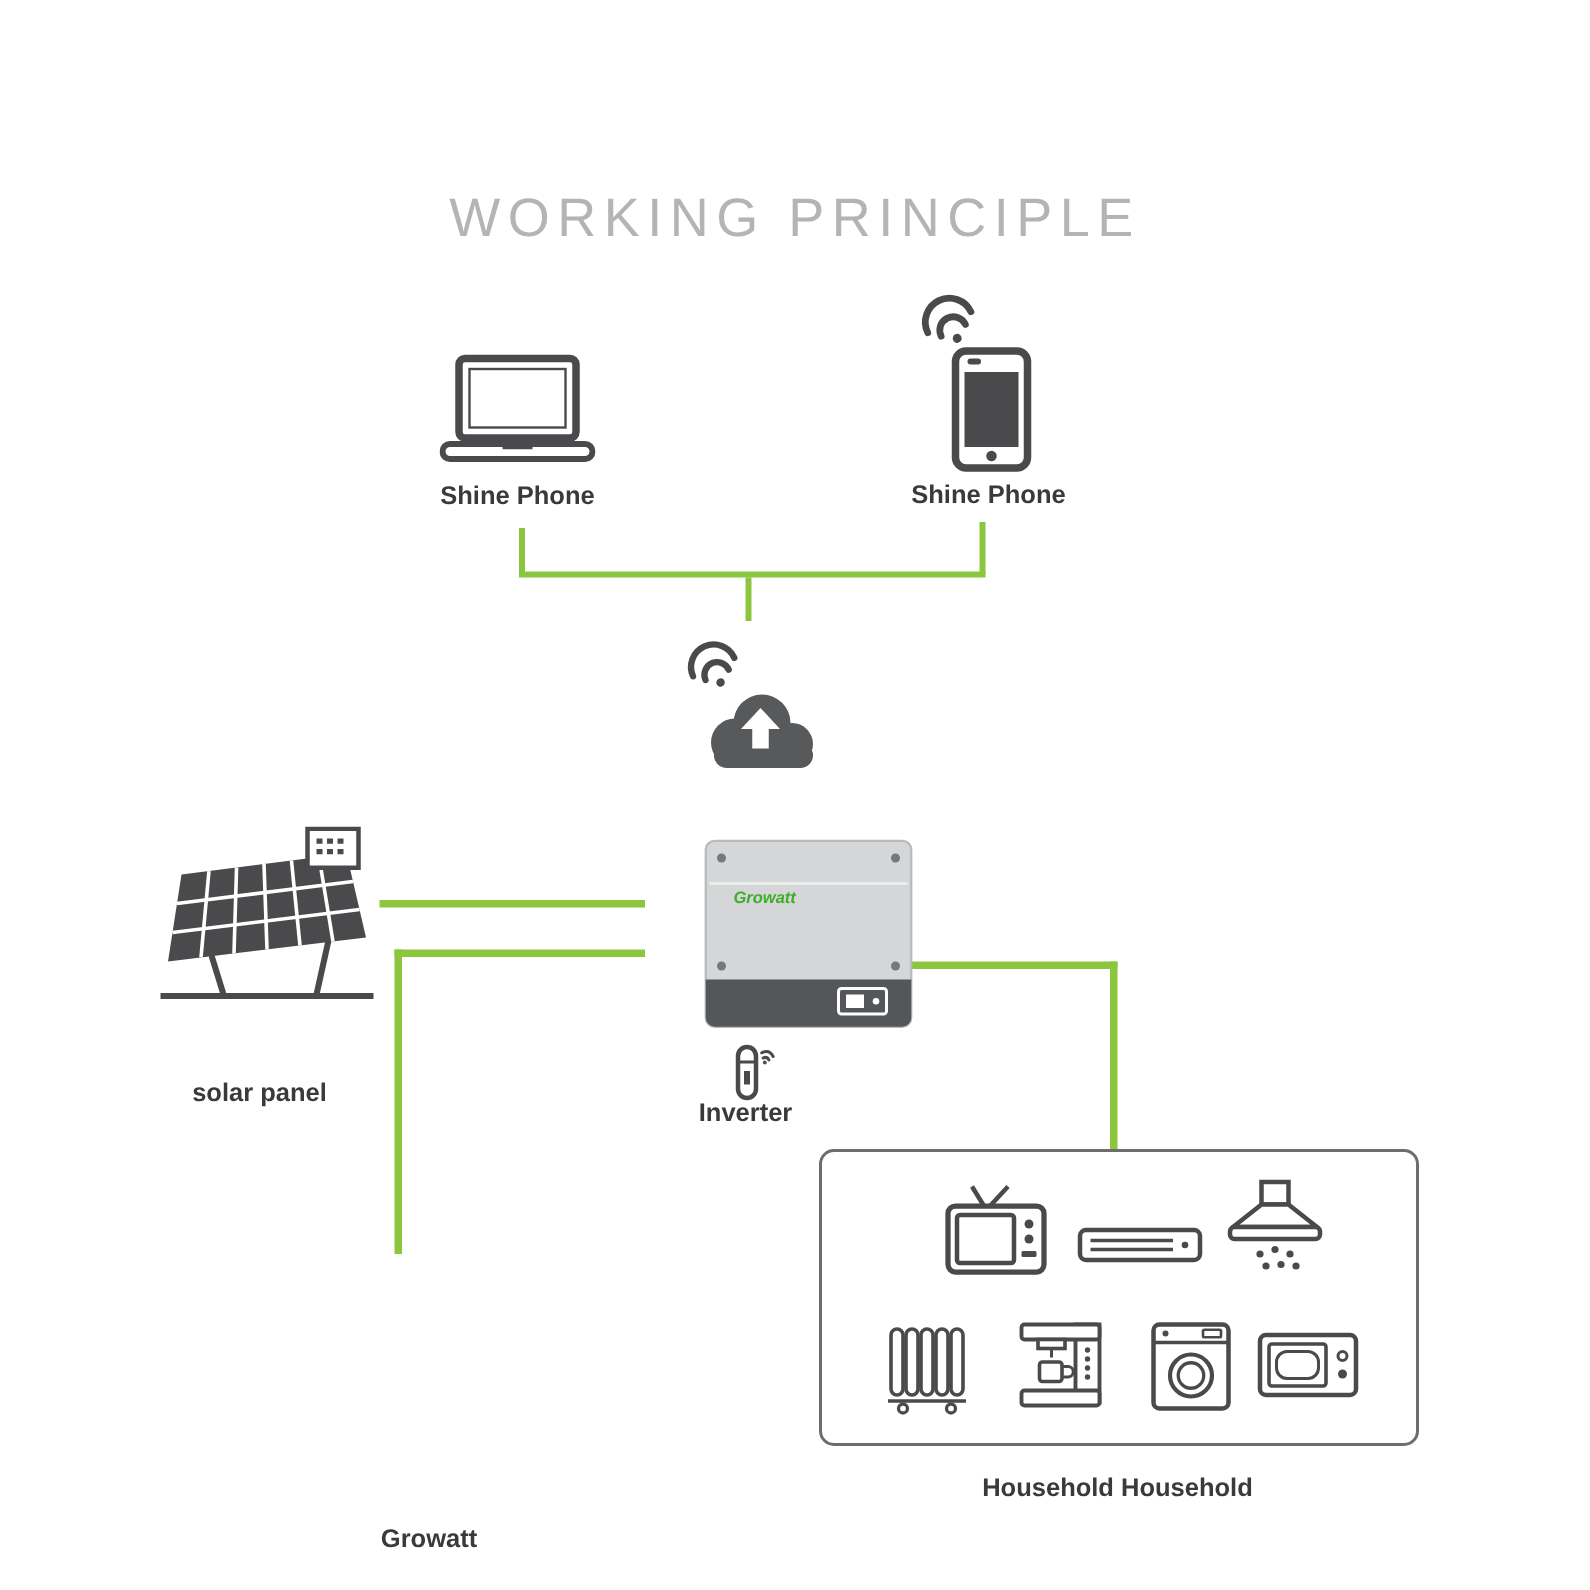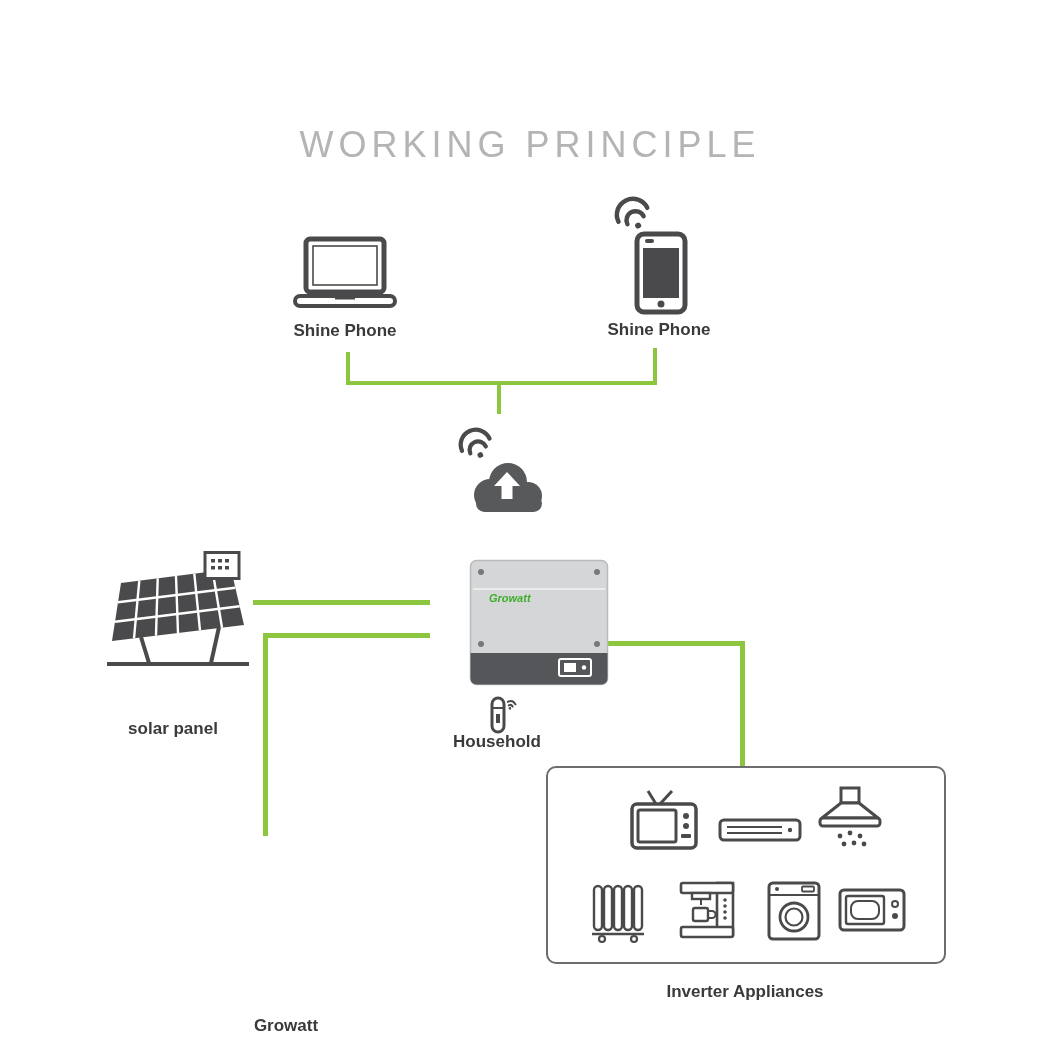--- a/index.html
+++ b/index.html
@@ -142,21 +142,21 @@
       <rect x="9" y="4" width="12" height="34" rx="6" fill="#fff" stroke="currentColor" stroke-width="3"></rect>
       <line x1="9" y1="14" x2="21" y2="14" stroke="currentColor" stroke-width="2"></line>
       <rect x="13" y="20" width="4" height="9" fill="currentColor"></rect>
       <g transform="rotate(18 28 11)">
         <path d="M24 9 q4 -4 8 0" fill="none" stroke="currentColor" stroke-width="2" stroke-linecap="round"></path>
         <path d="M26 12 q2 -2 4 0" fill="none" stroke="currentColor" stroke-width="2" stroke-linecap="round"></path>
         <circle cx="28" cy="14.5" r="1.3" fill="currentColor"></circle>
       </g>
     </svg>
   </div>
-  <div class="node-label" style="left:417px; top:732px; width:160px;">Household</div>
+  <div class="node-label" style="left:417px; top:732px; width:160px;">Inverter</div>
 
   <div class="node-label" style="left:216px; top:1016px; width:140px;">Growatt</div>
 
   <div class="appl-box" style="left:546px; top:766px; width:396px; height:194px;">
 
     <div class="abs icon" style="left:80px; top:20px;">
       <svg width="72" height="64" viewBox="0 0 72 64">
         <line x1="28" y1="16" x2="20" y2="3" stroke="currentColor" stroke-width="3"></line>
         <line x1="32" y1="16" x2="44" y2="3" stroke="currentColor" stroke-width="3"></line>
         <rect x="4" y="16" width="64" height="44" rx="5" fill="#fff" stroke="currentColor" stroke-width="3.5"></rect>
@@ -240,15 +240,15 @@
       <svg width="68" height="48" viewBox="0 0 68 48">
         <rect x="2" y="4" width="64" height="40" rx="4" fill="#fff" stroke="currentColor" stroke-width="3"></rect>
         <rect x="8" y="10" width="38" height="28" rx="2" fill="none" stroke="currentColor" stroke-width="2.4"></rect>
         <rect x="13" y="15" width="28" height="18" rx="7" fill="none" stroke="currentColor" stroke-width="2"></rect>
         <circle cx="57" cy="18" r="3" fill="none" stroke="currentColor" stroke-width="2"></circle>
         <circle cx="57" cy="30" r="3" fill="currentColor"></circle>
       </svg>
     </div>
 
   </div>
-  <div class="node-label" style="left:565px; top:982px; width:360px;">Inverter Appliances</div>
+  <div class="node-label" style="left:565px; top:982px; width:360px;">Household Household</div>
 
 </div>
 
 </body></html>

